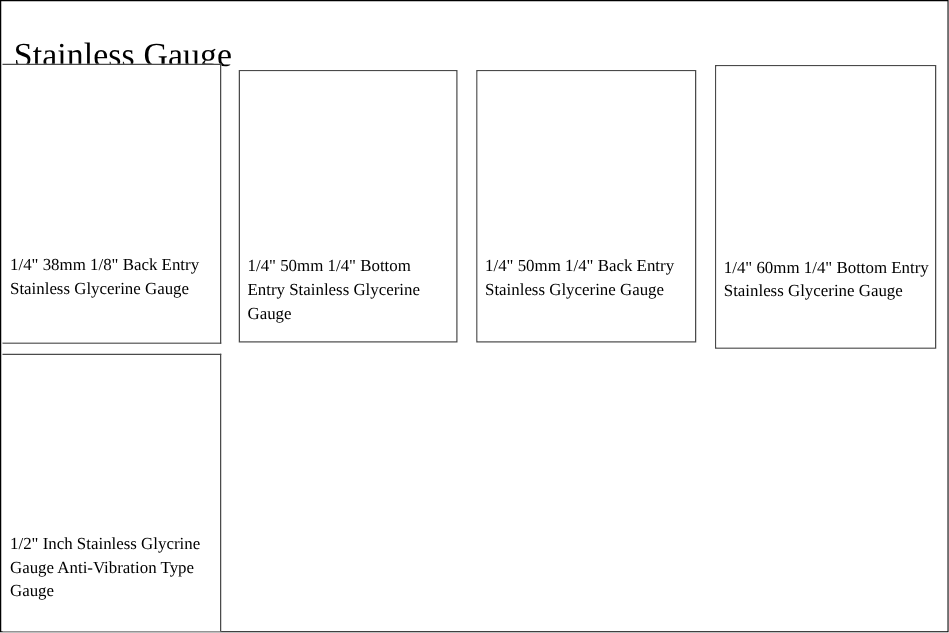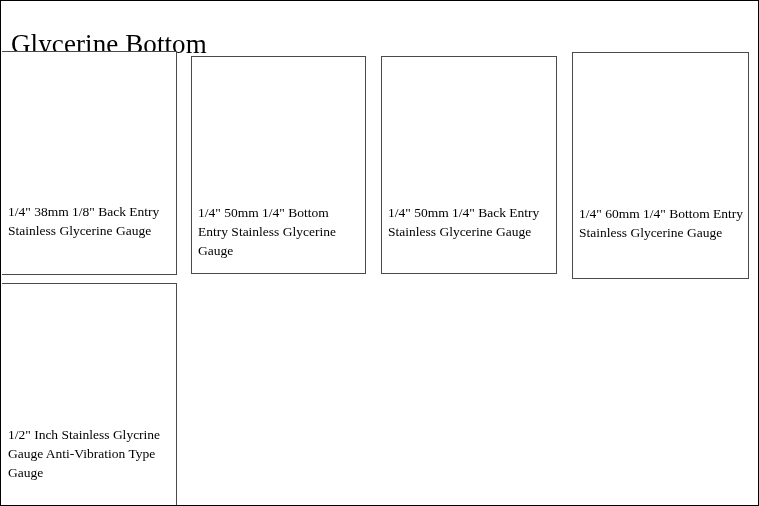--- a/index.html
+++ b/index.html
@@ -109,21 +109,21 @@
     border-left: none;
     border-bottom: none;
   }
   #card-5 .card-caption { top: 141px; }
 </style>
 </head>
 <body>
 
 <div id="page">
 
-  <h1 id="page-title">Glycerine Bottom</h1>
+  <h1 id="page-title">Stainless Gauge</h1>
 
   <div class="product-card" id="card-1">
     <div class="card-media"></div>
     <div class="card-caption">1/4" 38mm 1/8" Back Entry Stainless Glycerine Gauge</div>
   </div>
 
   <div class="product-card" id="card-2">
     <div class="card-media"></div>
     <div class="card-caption">1/4" 50mm 1/4" Bottom Entry Stainless Glycerine Gauge</div>
   </div>

